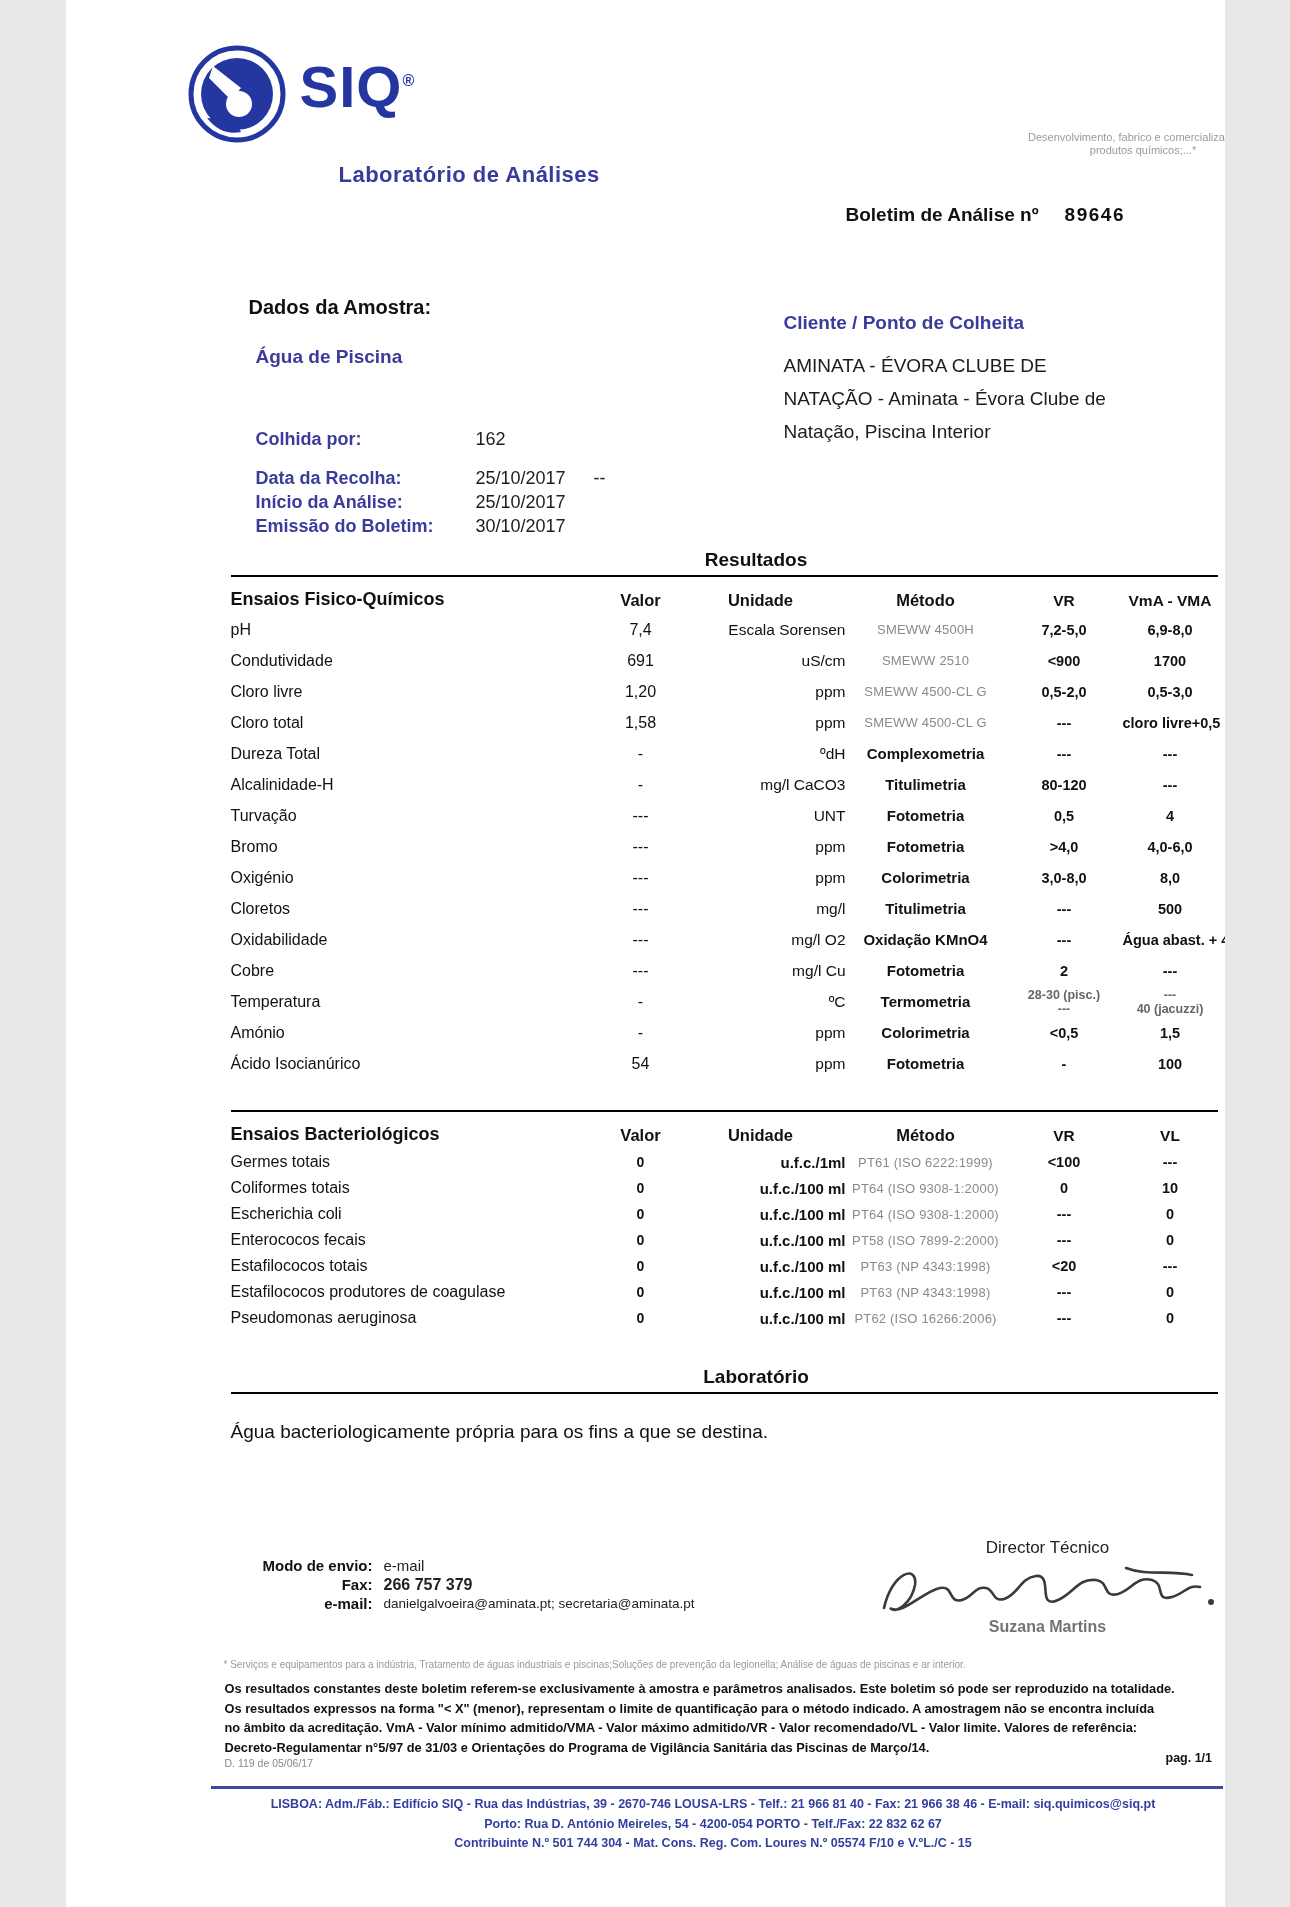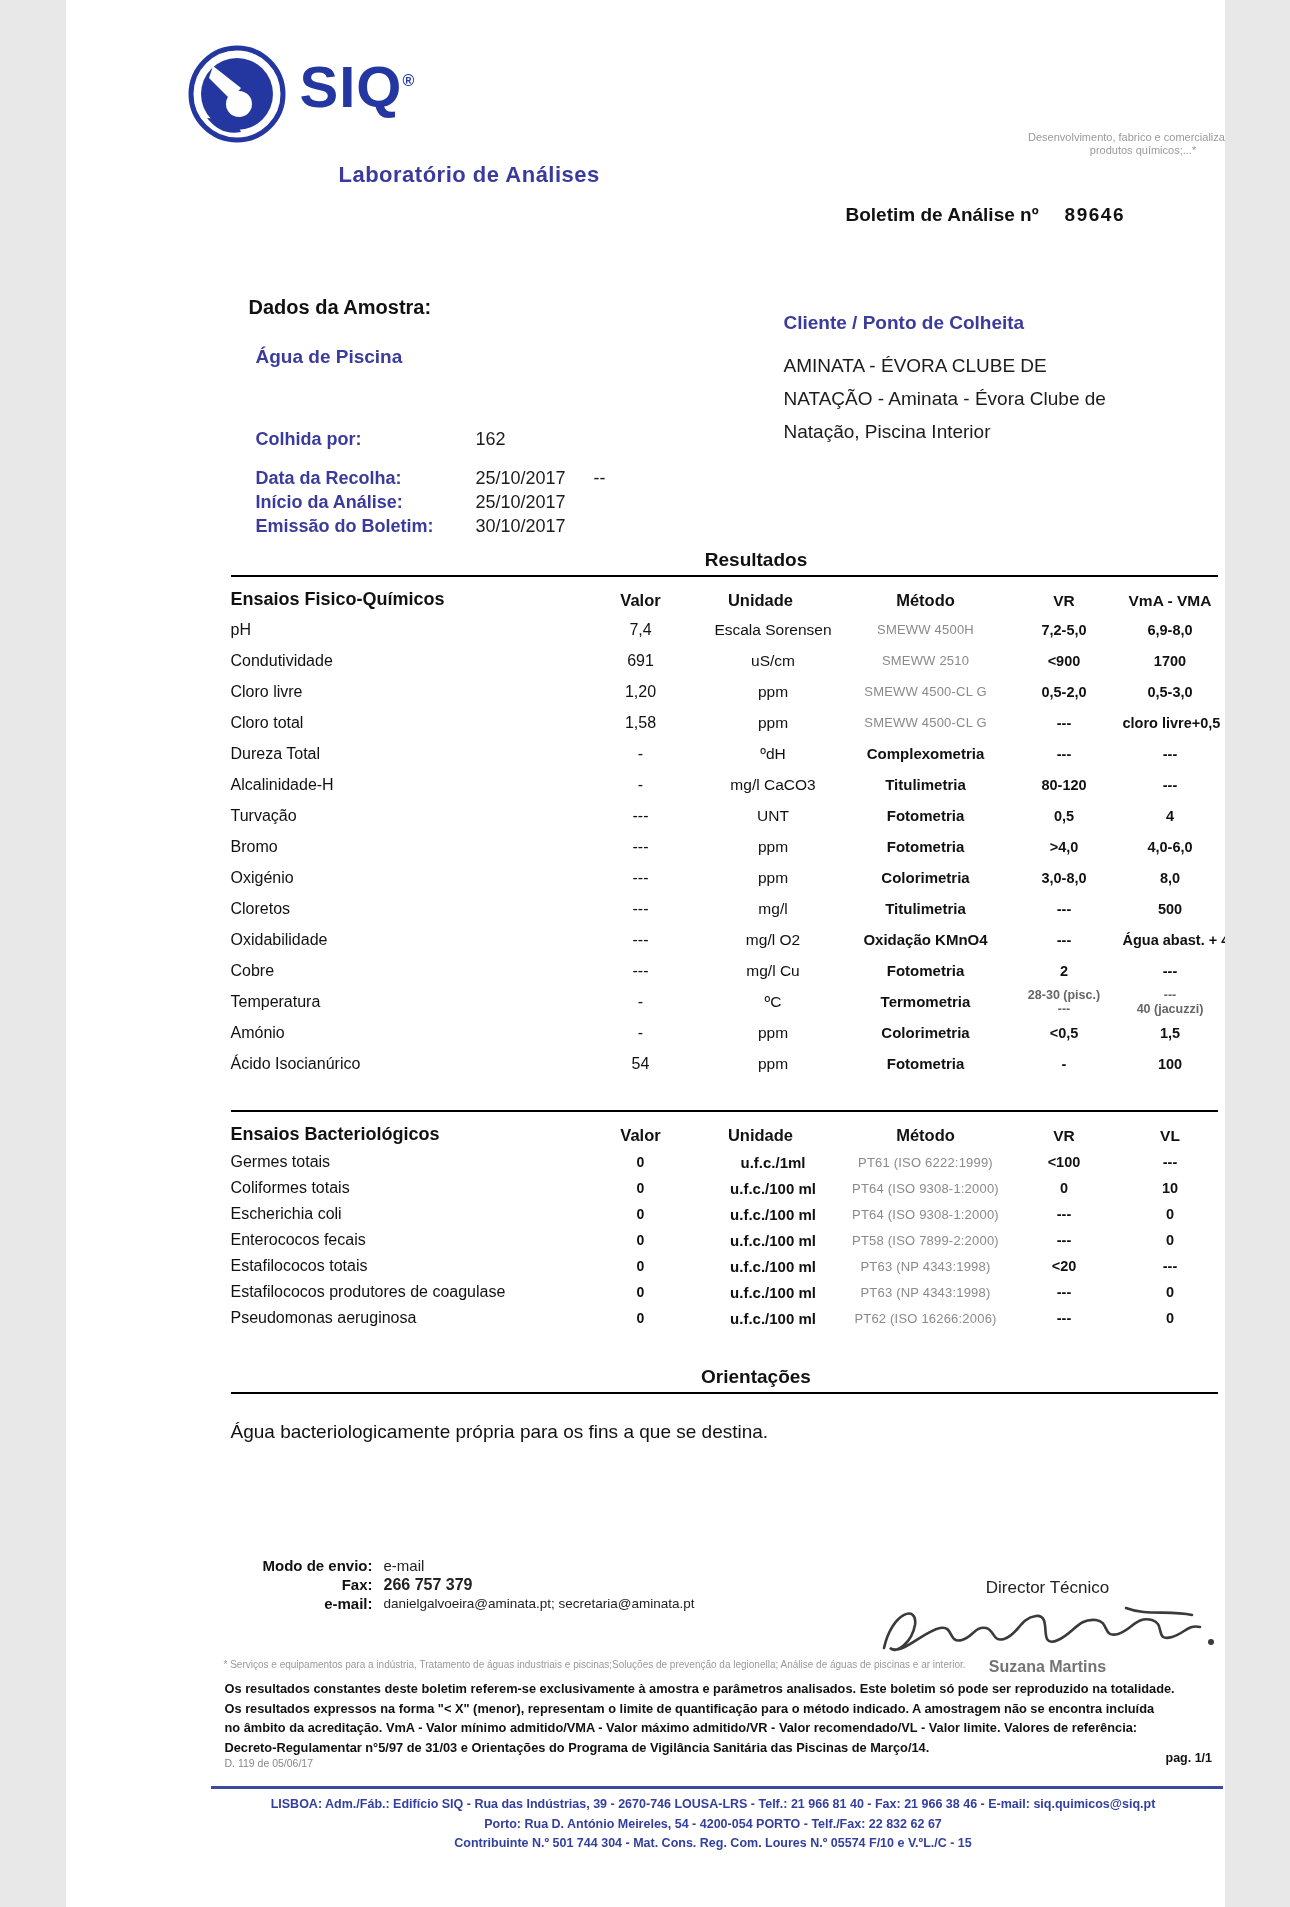--- a/index.html
+++ b/index.html
@@ -56,40 +56,40 @@
   table.rtable th{vertical-align:bottom;padding:12px 0 4px 0;font-weight:bold;color:#111;}
   .th-name{text-align:left;font-size:18px;}
   .th-mid{text-align:center;font-size:16.5px;}
   .th-sm{text-align:center;font-size:15.5px;}
   table.rtable td{padding:0;vertical-align:middle;color:#111;}
   #physchem-body td{height:31px;}
   #bacterio-body td{height:26px;}
   .cell-name{text-align:left;font-size:16px;white-space:nowrap;}
   .cell-valor{text-align:center;font-size:16px;}
   #bacterio-body .cell-valor{font-size:14px;font-weight:bold;}
-  .cell-unidade{text-align:center;padding-left:25px !important;font-size:15.5px;}
+  .cell-unidade{text-align:right;padding-left:25px !important;font-size:15.5px;}
   #bacterio-body .cell-unidade{font-weight:bold;font-size:15px;}
   .cell-metodo{text-align:center;font-size:15px;font-weight:600;white-space:nowrap;}
   .cell-metodo.light{font-size:13px;font-weight:400;color:#8a8a8a;letter-spacing:0.2px;}
   .cell-vr,.cell-vma{text-align:center;font-size:14.5px;font-weight:bold;white-space:nowrap;}
   .stack-line{font-size:12.5px;color:#666;font-weight:600;line-height:14px;}
 
   .bacterio{left:165px;top:1106px;width:987px;}
   .apreciacao{left:165px;top:1366px;width:987px;}
   .appraisal-text{margin-top:27px;font-size:19px;color:#111;}
 
   
   .dispatch{left:147px;top:1556px;}
   .drow{display:flex;line-height:19px;}
   .dlabel{width:160px;text-align:right;font-size:15px;font-weight:bold;color:#111;}
   .dvalue{margin-left:11px;font-size:15px;color:#222;}
   .dispatch .drow:nth-child(2) .dvalue{font-weight:bold;font-size:16px;}
   .dispatch .drow:nth-child(3) .dvalue{font-size:13.5px;}
 
-  .director{left:808px;top:1578px;width:348px;text-align:center;}
+  .director{left:808px;top:1538px;width:348px;text-align:center;}
   .dir-title{font-size:17px;color:#222;}
   .signature-svg{margin-top:0px;}
   .dir-name{font-size:16px;font-weight:bold;color:#737373;margin-top:-6px;}
 
   
   .services-note{left:158px;top:1659px;width:1000px;font-size:10px;color:#9a9a9a;}
   .disclaimer{left:159px;top:1679px;width:1000px;}
   .disclaimer div{font-size:12.8px;font-weight:bold;color:#111;line-height:19.5px;}
   .docref{left:159px;top:1757px;font-size:10.5px;color:#888;}
   .pagenum{left:1100px;top:1751px;font-size:12.5px;font-weight:bold;color:#111;}
@@ -386,21 +386,21 @@
             <td class="cell-unidade">u.f.c./100 ml</td>
             <td class="cell-metodo light">PT62 (ISO 16266:2006)</td>
             <td class="cell-vr">---</td>
             <td class="cell-vma">0</td>
           </tr>
         </tbody>
     </table>
   </div>
 
   <div class="abs apreciacao">
-    <div class="section-title">Orientações</div>
+    <div class="section-title">Laboratório</div>
     <div class="rule"></div>
     <div class="appraisal-text">Água bacteriologicamente própria para os fins a que se destina.</div>
   </div>
 
   <div class="abs dispatch" id="dispatch">
       <div class="drow">
         <span class="dlabel">Modo de envio:</span>
         <span class="dvalue">e-mail</span>
       </div>
       <div class="drow">

